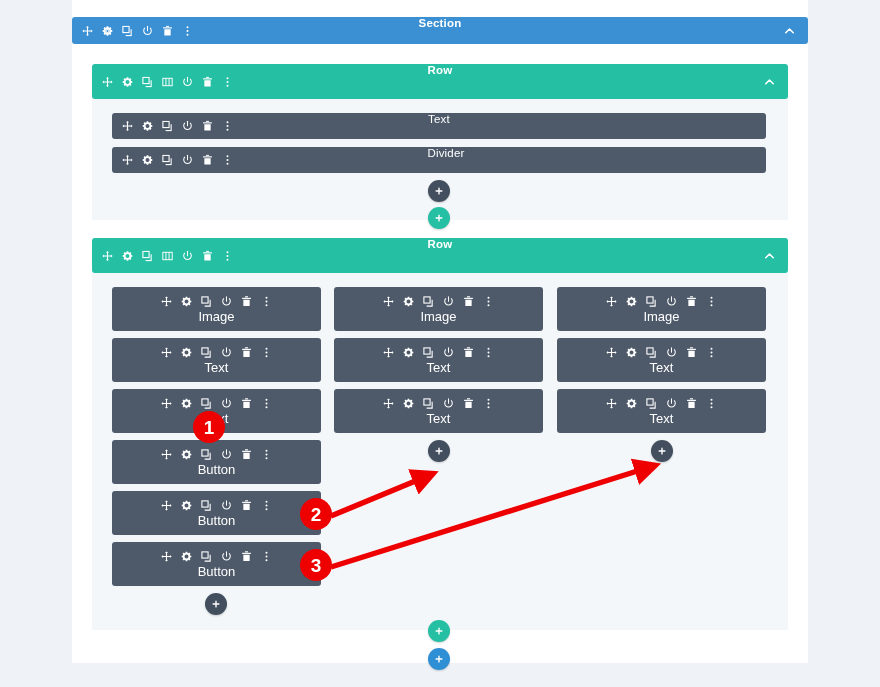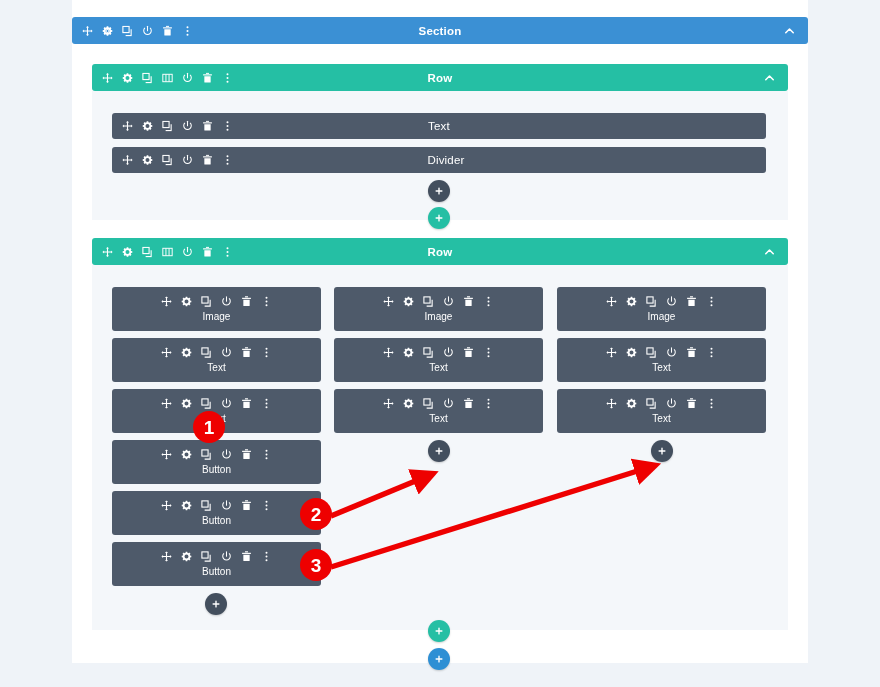--- a/index.html
+++ b/index.html
@@ -14,21 +14,21 @@
   
   .canvas {
     position: absolute; left: 72px; top: 0px;
     width: 736px; height: 663px;
     background: #ffffff;
   }
 
   
   .bar {
     position: relative;
-    display: flex; align-items: center;
+    display: flex; 
     border-radius: 3px;
     color: #ffffff;
   }
   .bar-icons {
     position: absolute; left: 10px; top: 50%;
     transform: translateY(-50%);
     display: flex; align-items: center; gap: 9px;
   }
   .bar-title {
     width: 100%; text-align: center;
@@ -43,21 +43,21 @@
 
   
   .section-bar {
     position: absolute; left: 72px; top: 17px;
     width: 736px; height: 27px;
     background: #3b90d4;
   }
   
   .row-bar {
     position: absolute;
-    height: 27px;
+    height: 35px;
     background: #25bfa4;
   }
   #row-bar-1 { left: 92px; top: 64px; width: 696px; }
   #row-bar-2 { left: 92px; top: 238px; width: 696px; }
 
   
   .row-body {
     position: absolute;
     background: #f4f7fa;
   }
@@ -82,21 +82,21 @@
     color: #fff;
     display: flex; flex-direction: column;
     align-items: center; justify-content: center;
     gap: 3px;
     height: 44px;
   }
   .module-card .mc-icons {
     display: flex; align-items: center; gap: 9px;
   }
   .module-card .mc-label {
-    font-size: 10px; line-height: 13px;
+    font-size: 13px; line-height: 13px;
   }
 
   
   .ic { display: inline-flex; width: 11px; height: 11px; }
   .ic svg { width: 11px; height: 11px; display: block; }
   .ic-chev { width: 13px; height: 13px; }
   .ic-chev svg { width: 13px; height: 13px; }
 
   
   .plus {

